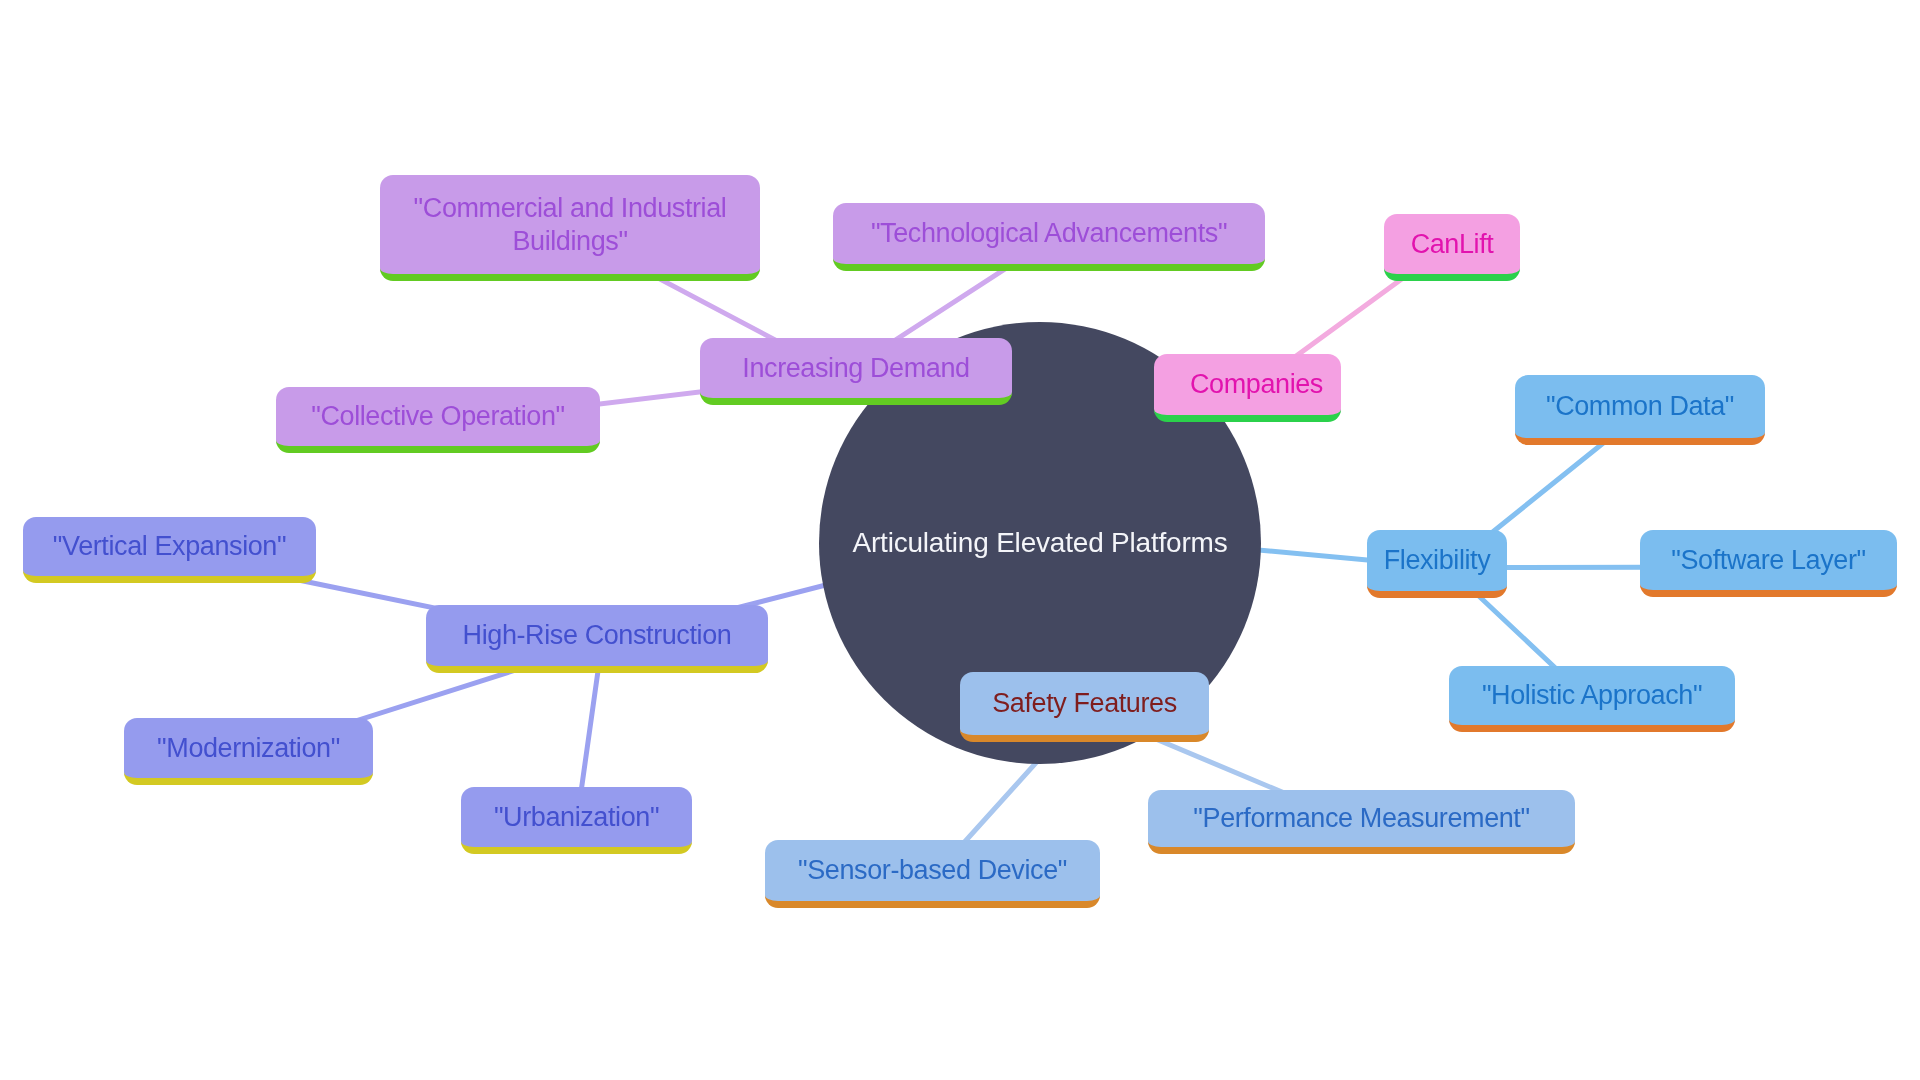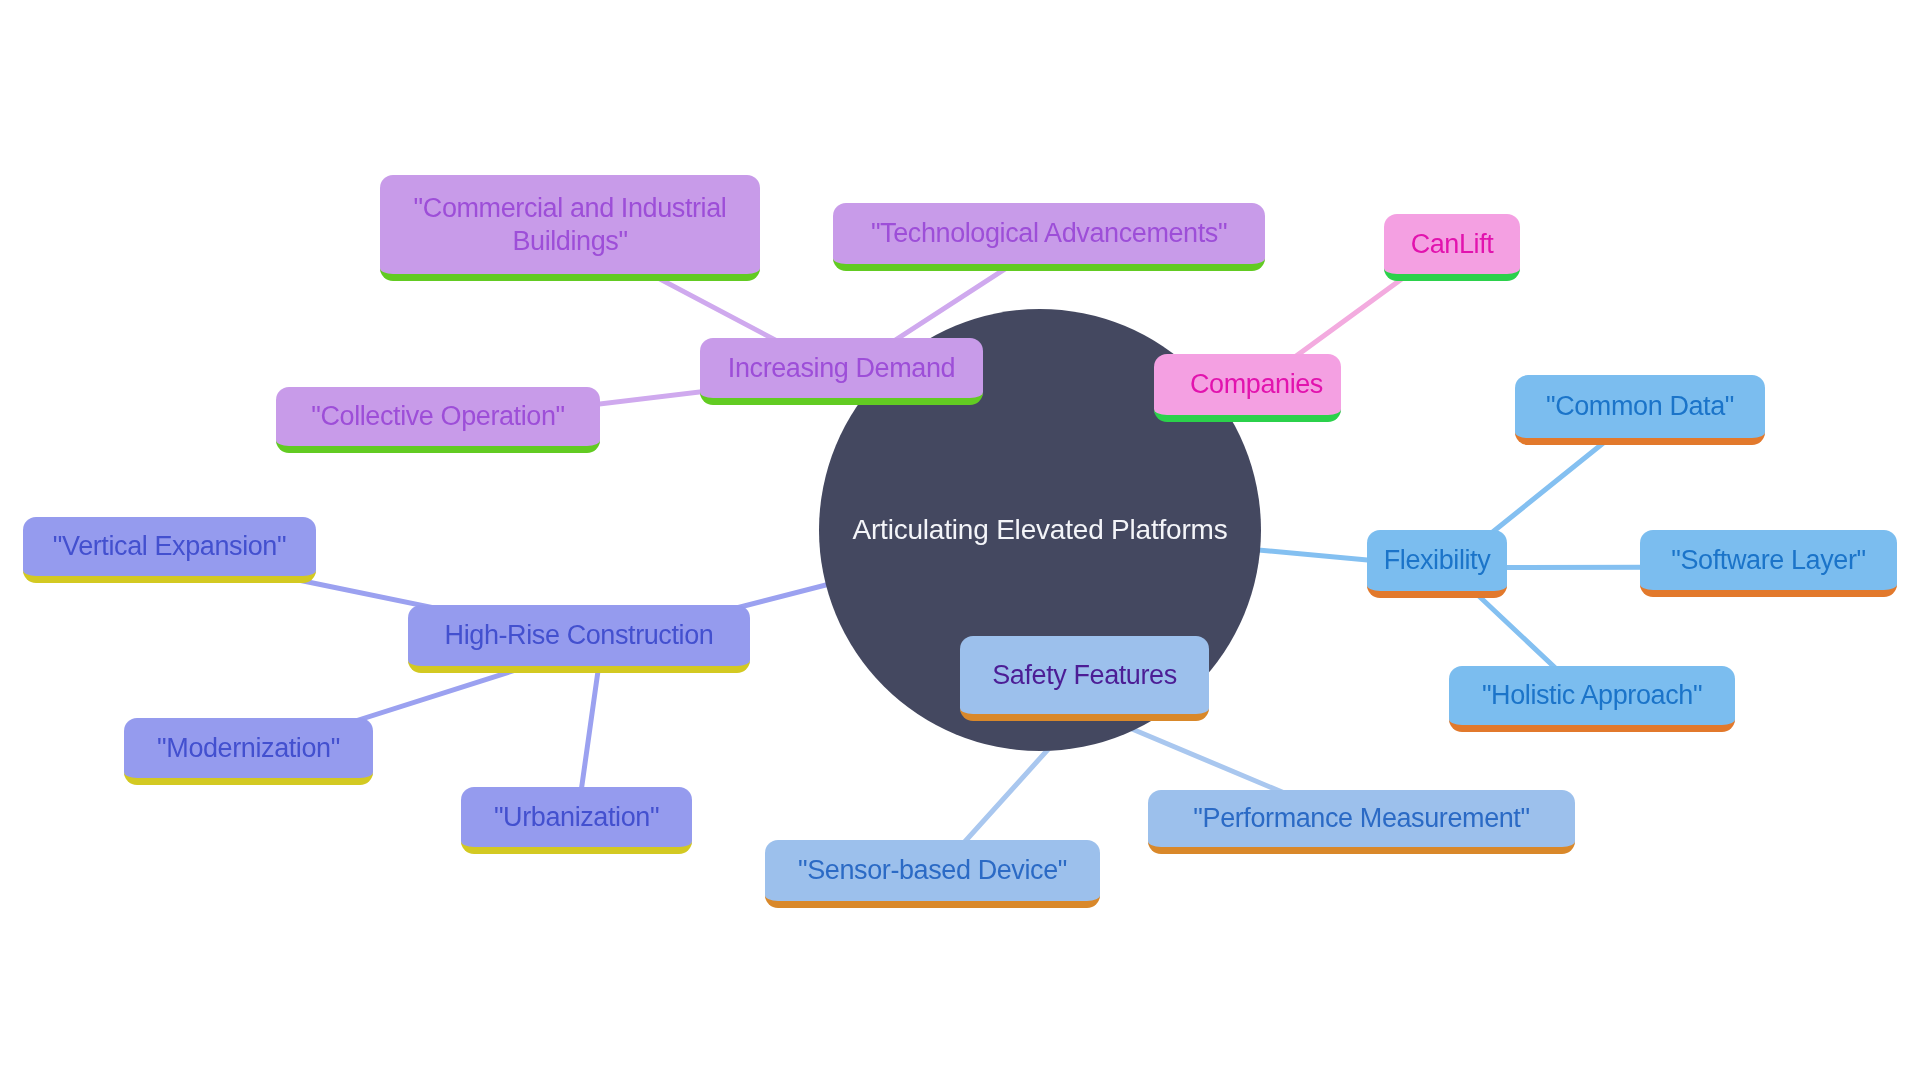--- a/index.html
+++ b/index.html
@@ -48,42 +48,42 @@
       <line x1="1592" y1="702.5" x2="1448.5" y2="567.5" stroke="#84c0f1" stroke-width="5" stroke-linecap="round"></line>
       <line x1="1448.5" y1="567.5" x2="1040" y2="530" stroke="#84c0f1" stroke-width="5" stroke-linecap="round"></line>
       <line x1="169.5" y1="553.5" x2="602" y2="642.5" stroke="#9ba1f0" stroke-width="5" stroke-linecap="round"></line>
       <line x1="248.5" y1="755" x2="602" y2="642.5" stroke="#9ba1f0" stroke-width="5" stroke-linecap="round"></line>
       <line x1="576.5" y1="824" x2="602" y2="642.5" stroke="#9ba1f0" stroke-width="5" stroke-linecap="round"></line>
       <line x1="602" y1="642.5" x2="1040" y2="530" stroke="#9ba1f0" stroke-width="5" stroke-linecap="round"></line>
       <line x1="932.5" y1="877.5" x2="1084.5" y2="709" stroke="#a9c7ef" stroke-width="5" stroke-linecap="round"></line>
       <line x1="1361.5" y1="825.5" x2="1084.5" y2="709" stroke="#a9c7ef" stroke-width="5" stroke-linecap="round"></line>
       <line x1="1084.5" y1="709" x2="1040" y2="530" stroke="#a9c7ef" stroke-width="5" stroke-linecap="round"></line>
     </svg>
-  <div class="center-node" id="center-node" style="left: 819px; top: 309px; height: 442px; width: 442px; background: rgb(68, 72, 96); color: rgb(244, 245, 249);">
+  <div class="center-node" id="center-node" style="left: 819px; top: 322px; height: 442px; width: 442px; background: rgb(68, 72, 96); color: rgb(244, 245, 249);">
     <span>Articulating Elevated Platforms</span>
   </div>
-<div class="node hub" style="left: 700px; top: 338px; width: 283px; height: 67px; background: rgb(200, 155, 233); color: rgb(157, 78, 216); border-bottom-color: rgb(98, 203, 34);">
+<div class="node hub" style="left: 700px; top: 338px; width: 312px; height: 67px; background: rgb(200, 155, 233); color: rgb(157, 78, 216); border-bottom-color: rgb(98, 203, 34);">
       <span>Increasing Demand</span>
     </div>
     <div class="node" style="left: 380px; top: 175px; width: 380px; height: 106px; background: rgb(200, 155, 233); color: rgb(157, 78, 216); border-bottom-color: rgb(98, 203, 34);">
       <span>"Commercial and Industrial Buildings"</span>
     </div>
     <div class="node" style="left: 833px; top: 203px; width: 432px; height: 68px; background: rgb(200, 155, 233); color: rgb(157, 78, 216); border-bottom-color: rgb(98, 203, 34);">
       <span>"Technological Advancements"</span>
     </div>
     <div class="node" style="left: 276px; top: 387px; width: 324px; height: 66px; background: rgb(200, 155, 233); color: rgb(157, 78, 216); border-bottom-color: rgb(98, 203, 34);">
       <span>"Collective Operation"</span>
     </div>
     <div class="node hub" style="left: 1154px; top: 354px; width: 187px; height: 68px; background: rgb(244, 160, 226); color: rgb(226, 19, 174); border-bottom-color: rgb(43, 209, 75); padding-left: 24px;">
       <span>Companies</span>
     </div>
     <div class="node" style="left: 1372px; top: 214px; width: 136px; height: 67px; background: rgb(244, 160, 226); color: rgb(226, 19, 174); border-bottom-color: rgb(43, 209, 75); margin-left: 12px;">
       <span>CanLift</span>
     </div>
-    <div class="node hub" style="left: 408px; top: 605px; width: 342px; height: 68px; background: rgb(149, 155, 238); color: rgb(67, 80, 207); border-bottom-color: rgb(211, 201, 34);">
+    <div class="node hub" style="left: 426px; top: 605px; width: 342px; height: 68px; background: rgb(149, 155, 238); color: rgb(67, 80, 207); border-bottom-color: rgb(211, 201, 34);">
       <span>High-Rise Construction</span>
     </div>
     <div class="node" style="left: 23px; top: 517px; width: 293px; height: 66px; background: rgb(149, 155, 238); color: rgb(67, 80, 207); border-bottom-color: rgb(211, 201, 34);">
       <span>"Vertical Expansion"</span>
     </div>
     <div class="node" style="left: 124px; top: 718px; width: 249px; height: 67px; background: rgb(149, 155, 238); color: rgb(67, 80, 207); border-bottom-color: rgb(211, 201, 34);">
       <span>"Modernization"</span>
     </div>
     <div class="node" style="left: 461px; top: 787px; width: 231px; height: 67px; background: rgb(149, 155, 238); color: rgb(67, 80, 207); border-bottom-color: rgb(211, 201, 34);">
       <span>"Urbanization"</span>
@@ -93,21 +93,21 @@
     </div>
     <div class="node" style="left: 1515px; top: 375px; width: 250px; height: 70px; background: rgb(123, 189, 239); color: rgb(27, 116, 201); border-bottom-color: rgb(226, 121, 44);">
       <span>"Common Data"</span>
     </div>
     <div class="node" style="left: 1640px; top: 530px; width: 257px; height: 67px; background: rgb(123, 189, 239); color: rgb(27, 116, 201); border-bottom-color: rgb(226, 121, 44);">
       <span>"Software Layer"</span>
     </div>
     <div class="node" style="left: 1449px; top: 666px; width: 286px; height: 66px; background: rgb(123, 189, 239); color: rgb(27, 116, 201); border-bottom-color: rgb(226, 121, 44);">
       <span>"Holistic Approach"</span>
     </div>
-    <div class="node hub" style="left: 960px; top: 636px; width: 249px; height: 85px; background: rgb(156, 192, 236); color: #4c1d95; border-bottom-color: rgb(217, 136, 42);">
+    <div class="node hub" style="left: 960px; top: 672px; width: 249px; height: 70px; background: rgb(156, 192, 236); color: #7f1d1d; border-bottom-color: rgb(217, 136, 42);">
       <span>Safety Features</span>
     </div>
     <div class="node" style="left: 765px; top: 840px; width: 335px; height: 68px; background: rgb(156, 192, 236); color: rgb(43, 106, 197); border-bottom-color: rgb(217, 136, 42);">
       <span>"Sensor-based Device"</span>
     </div>
     <div class="node" style="left: 1148px; top: 790px; width: 427px; height: 64px; background: rgb(156, 192, 236); color: rgb(43, 106, 197); border-bottom-color: rgb(217, 136, 42);">
       <span>"Performance Measurement"</span>
     </div>
   </div>
 

